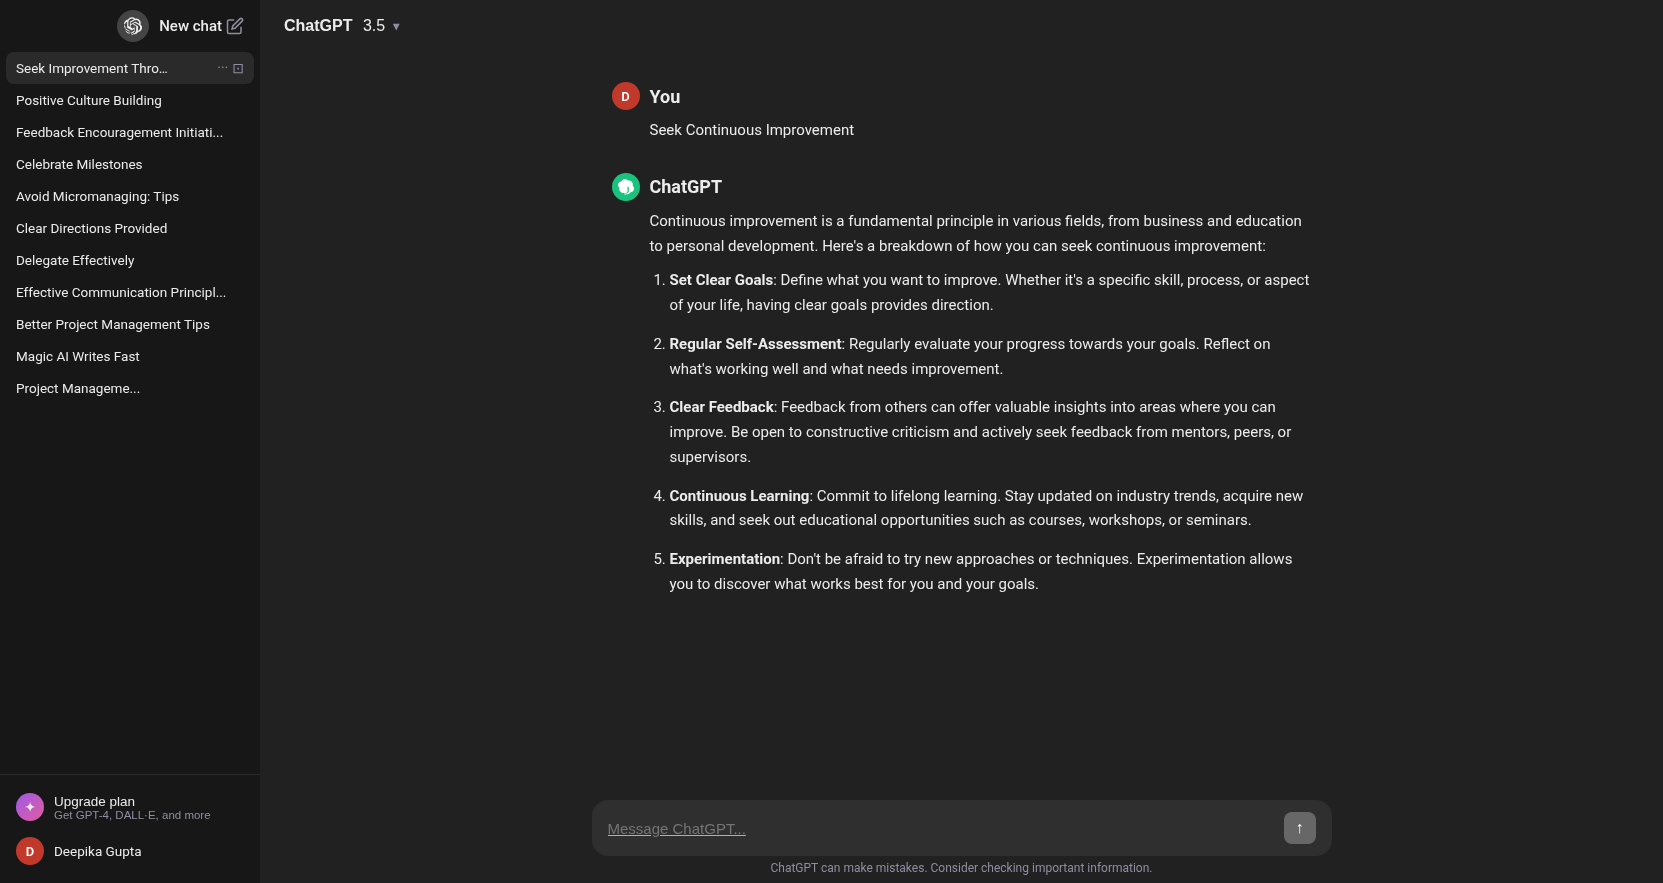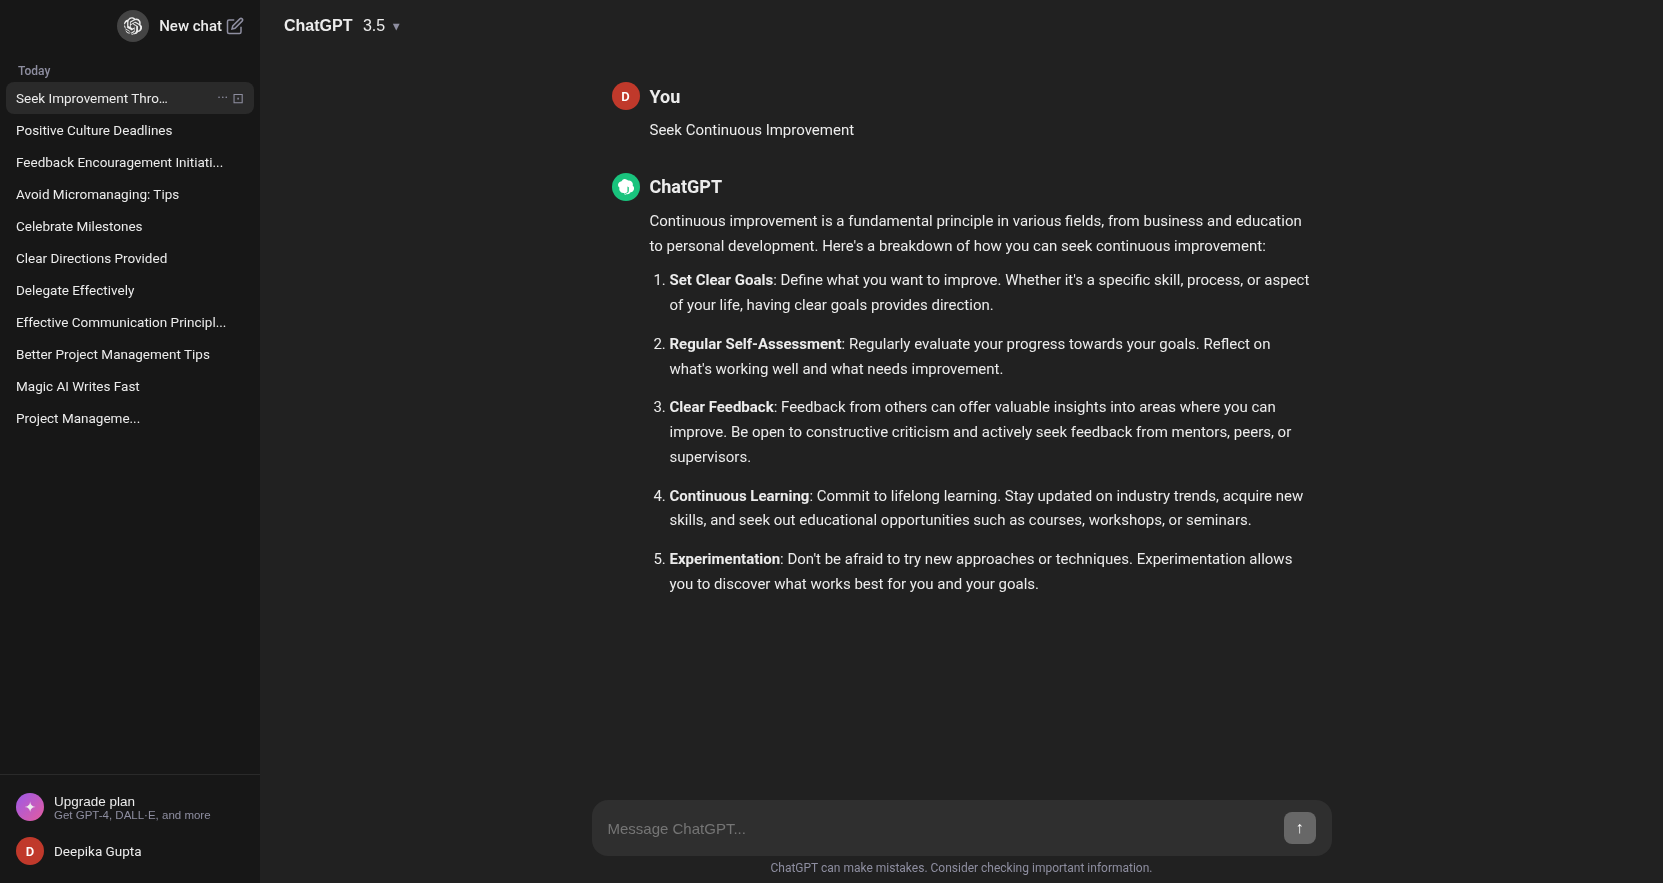--- a/index.html
+++ b/index.html
@@ -297,22 +297,23 @@
       align-items: center;
       padding: 12px 16px;
       gap: 10px;
     }
 
     .chat-input {
       flex: 1;
       background: none;
       border: none;
       outline: none;
-      color: #bef264;
+      color: #eab308;
       font-size: 15px;
+      text-decoration: underline;
     }
 
     .send-btn {
       width: 32px;
       height: 32px;
       background: #676767;
       border: none;
       border-radius: 8px;
       color: white;
       cursor: pointer;
@@ -348,44 +349,43 @@
     </div>
     <button class="edit-icon-btn">
       <svg width="18" height="18" viewBox="0 0 24 24" fill="none" stroke="currentColor" stroke-width="2">
         <path d="M11 4H4a2 2 0 0 0-2 2v14a2 2 0 0 0 2 2h14a2 2 0 0 0 2-2v-7"></path>
         <path d="M18.5 2.5a2.121 2.121 0 0 1 3 3L12 15l-4 1 1-4 9.5-9.5z"></path>
       </svg>
     </button>
   </div>
 
   <div class="sidebar-nav">
-    <div class="sidebar-section-label">Today</div>
 
     <div class="chat-item active">
       <span class="chat-item-label">Seek Improvement Throu...</span>
       <div class="chat-item-actions">
         <span>···</span>
         <span>⊡</span>
       </div>
     </div>
 
     <div class="chat-item">
-      <span class="chat-item-label">Positive Culture Deadlines</span>
+      <span class="chat-item-label">Positive Culture Building</span>
     </div>
 
     <div class="chat-item">
       <span class="chat-item-label">Feedback Encouragement Initiati...</span>
     </div>
 
     <div class="chat-item">
+      <span class="chat-item-label">Celebrate Milestones</span>
+    </div>
+
+    <div class="chat-item">
       <span class="chat-item-label">Avoid Micromanaging: Tips</span>
-    </div>
-
-    <div class="chat-item">
-      <span class="chat-item-label">Celebrate Milestones</span>
     </div>
 
     <div class="chat-item">
       <span class="chat-item-label">Clear Directions Provided</span>
     </div>
 
     <div class="chat-item">
       <span class="chat-item-label">Delegate Effectively</span>
     </div>
 

